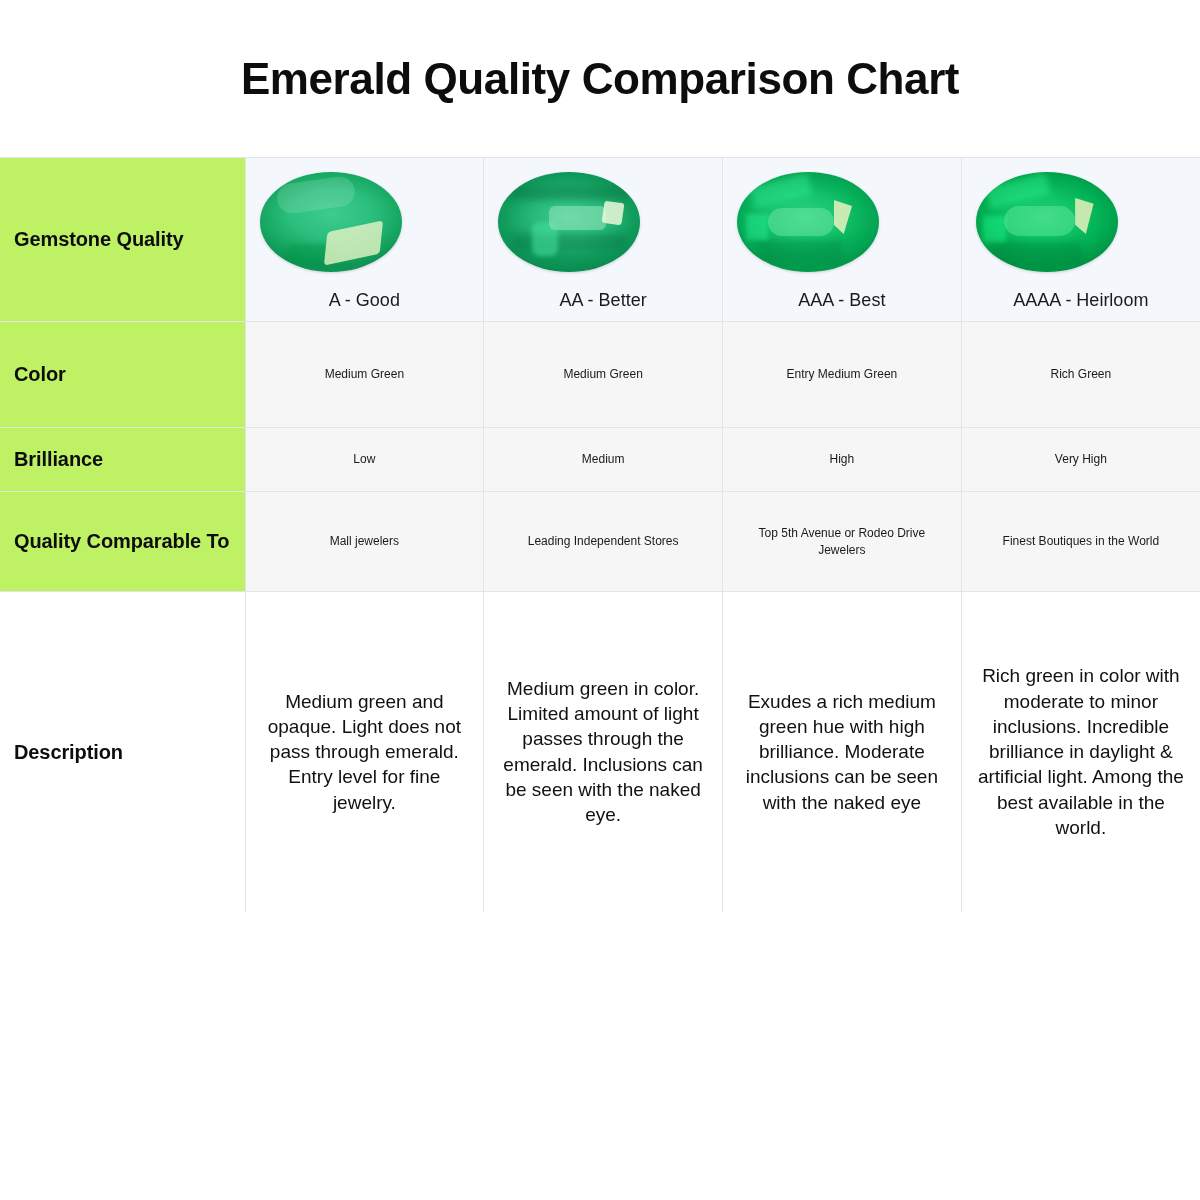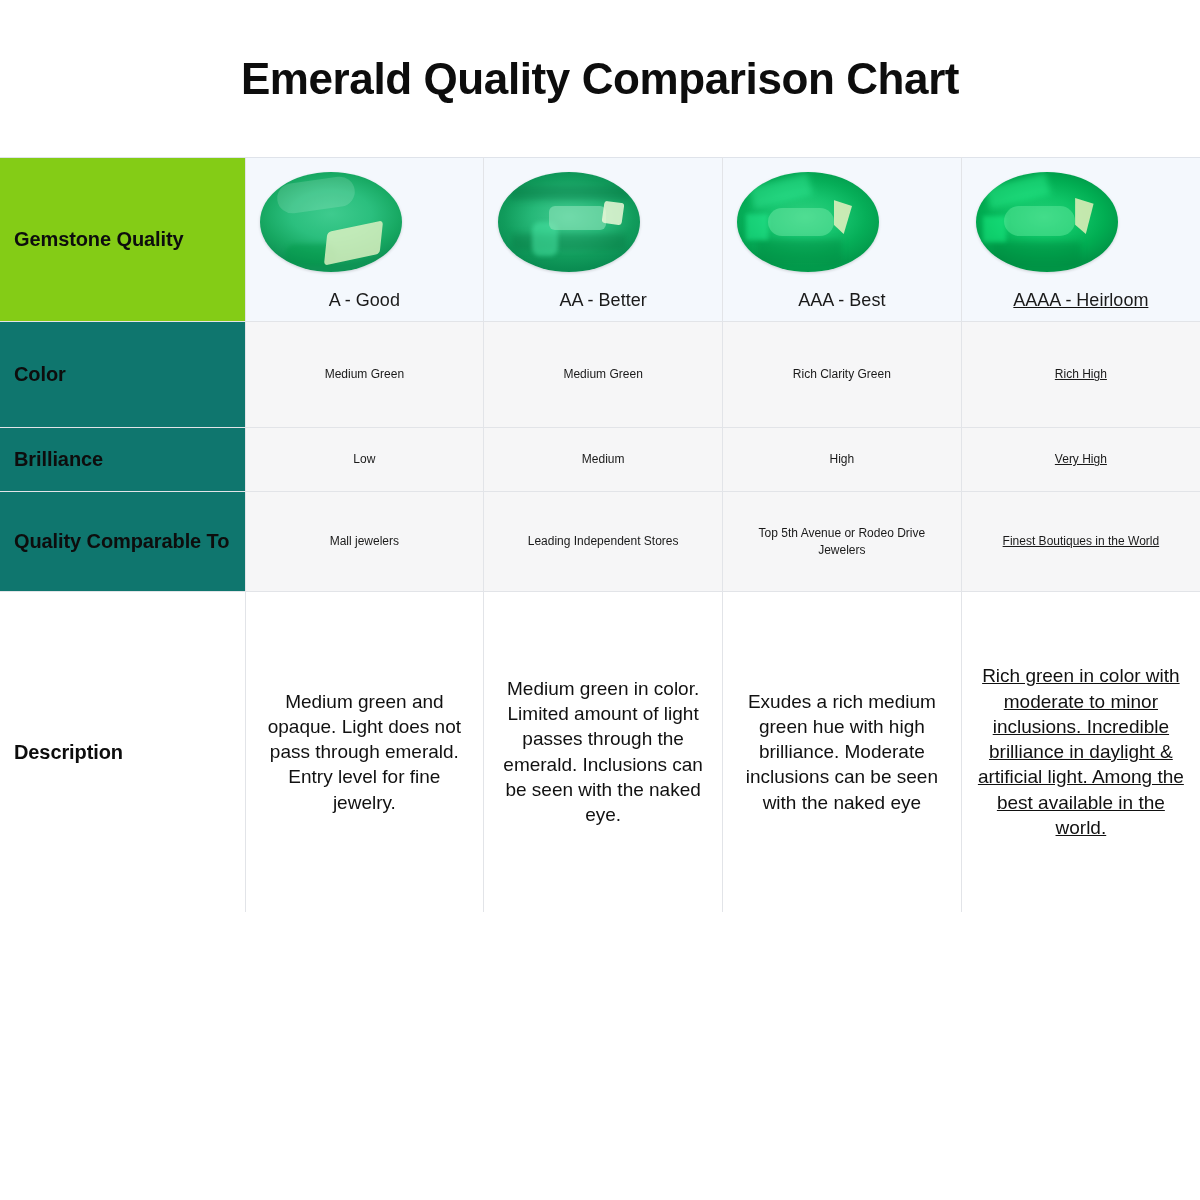--- a/index.html
+++ b/index.html
@@ -43,27 +43,27 @@
     table-layout: fixed;
   }
   .cmp-table col.c-label { width: 245px; }
   .cmp-table col.c-data  { width: 238.75px; }
 
   .cmp-table td {
     border-right: 1px solid #e2e4e8;
     vertical-align: middle;
     padding: 10px 14px;
   }
-  .cmp-table td:last-child { border-right: none; text-decoration: underline; }
+  .cmp-table td:last-child { border-right: none; }
 
   tr.row-band td { background: #f6f6f7; }
-  tr.row-band td.label-cell { background: #0f766e; }
+  tr.row-band td.label-cell { background: #bef264; }
 
   tr.hdr-row td { background: #f4f8fd; }
-  tr.hdr-row td.label-cell { background: #84cc16; }
+  tr.hdr-row td.label-cell { background: #bef264; }
 
   tr.sep td { border-top: 1px solid #e2e4e8; }
   tr.sep-strong td { border-top: 1px solid #dfe3ea; }
 
   .label-cell {
     font-size: 20px;
     font-weight: 700;
     color: #0d0d0d;
     text-align: left;
     padding-left: 32px;
@@ -245,22 +245,22 @@
             </div>
             <div class="gem-label">AAAA - Heirloom</div>
           </div>
         </td>
       </tr>
 
       <tr class="row-band sep" style="height:106px">
         <td class="label-cell">Color</td>
         <td class="data-cell">Medium Green</td>
         <td class="data-cell">Medium Green</td>
-        <td class="data-cell">Rich Clarity Green</td>
-        <td class="data-cell">Rich High</td>
+        <td class="data-cell">Entry Medium Green</td>
+        <td class="data-cell">Rich Green</td>
       </tr>
 
 
       <tr class="row-band sep" style="height:64px">
         <td class="label-cell">Brilliance</td>
         <td class="data-cell">Low</td>
         <td class="data-cell">Medium</td>
         <td class="data-cell">High</td>
         <td class="data-cell">Very High</td>
       </tr>

